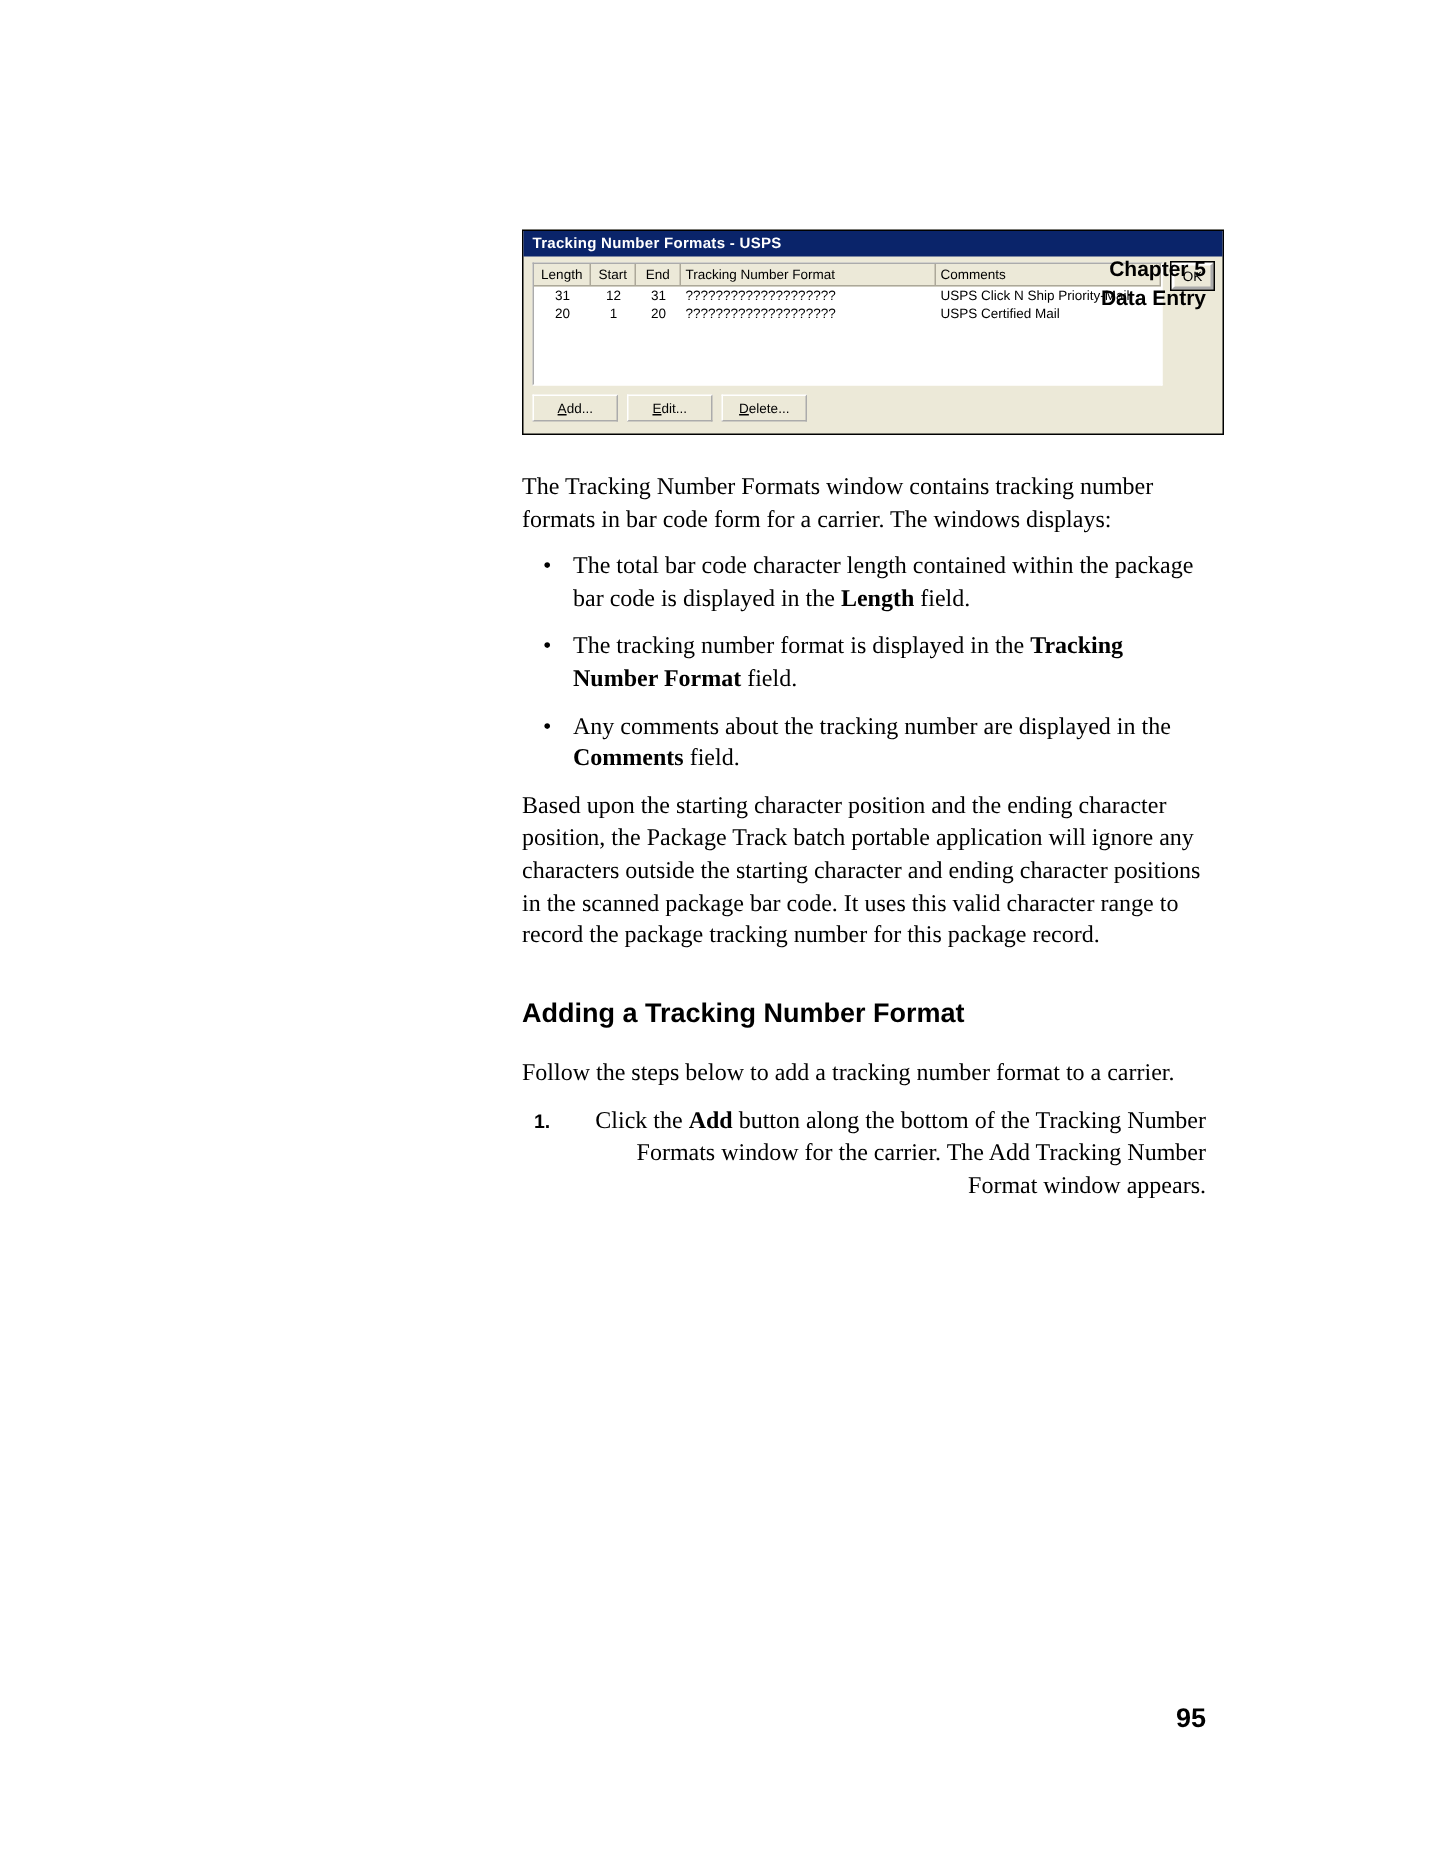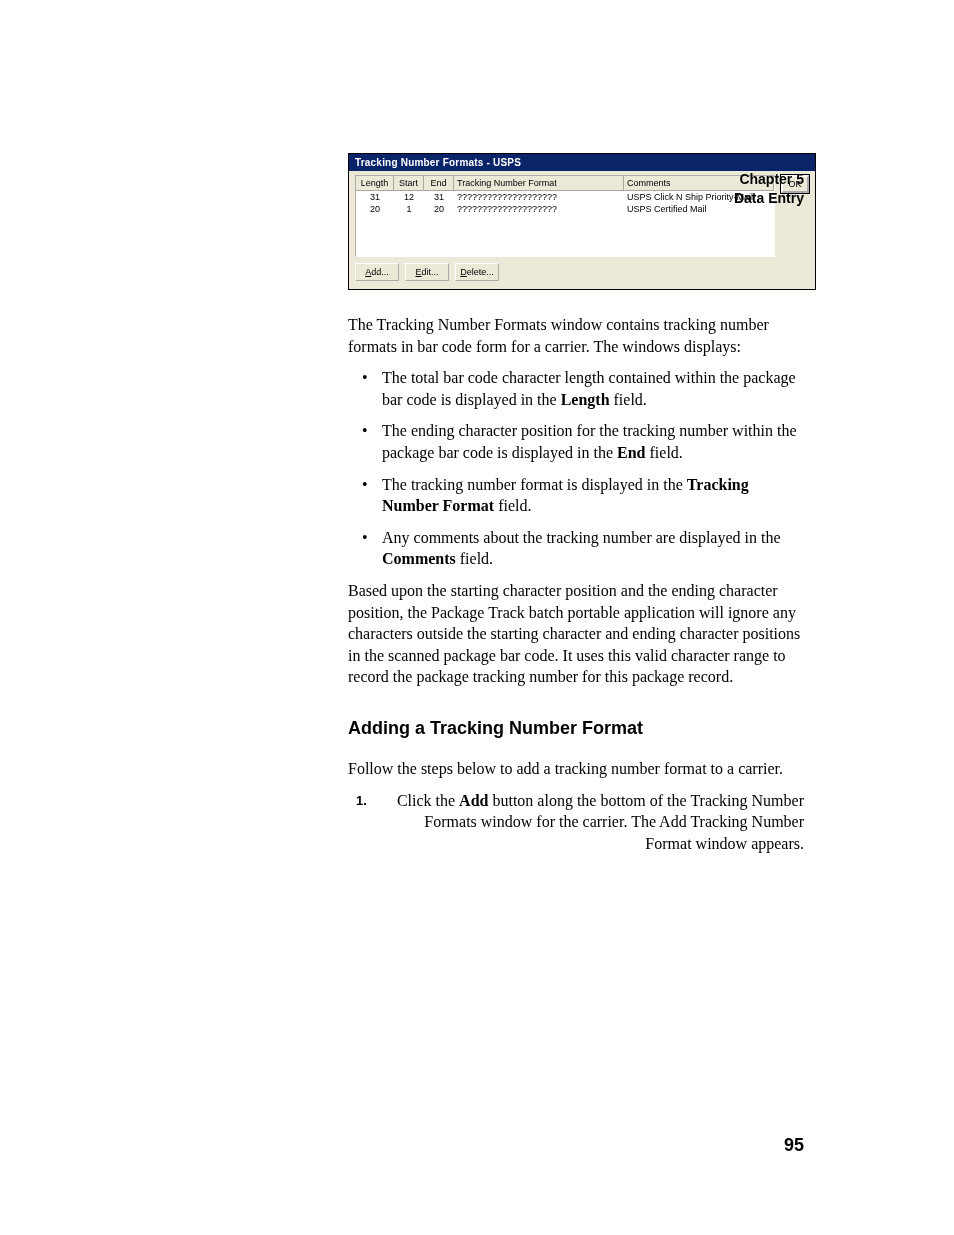--- a/index.html
+++ b/index.html
@@ -97,21 +97,21 @@
     text-align: center;
     line-height: 14px;
     box-sizing: border-box;
   }
   .btn-row {
     display: flex;
     gap: 6px;
     margin-top: 6px;
   }
   .btn {
-    width: 44px;
+    width: 57px;
     height: 18px;
     font-size: 9px;
     background: #ece9d8;
     border: 1px outset #fff;
     text-align: center;
     line-height: 16px;
     box-sizing: border-box;
   }
   .btn .ul { text-decoration: underline; }
   .body-text {
@@ -220,21 +220,20 @@
         <div class="btn"><span class="ul">D</span><span>elete...</span></div>
       </div>
     </div>
   </div>
 
   <div class="body-text">
     <p>The Tracking Number Formats window contains tracking number formats in bar code form for a carrier. The windows displays:</p>
 
     <ul class="bullets">
       <li><span> The total bar code character length contained within the package bar code is displayed in the </span><span class="b">Length</span><span> field.</span></li>
-      <li><span>The ending character position for the tracking number within the package bar code is displayed in the </span><span class="b">End</span><span> field.</span></li>
       <li><span>The tracking number format is displayed in the </span><span class="b">Tracking Number Format</span><span> field.</span></li>
       <li><span>Any comments about the tracking number are displayed in the </span><span class="b">Comments</span><span> field.</span></li>
     </ul>
 
     <p>Based upon the starting character position and the ending character position, the Package Track batch portable application will ignore any characters outside the starting character and ending character positions in the scanned package bar code. It uses this valid character range to record the package tracking number for this package record.</p>
 
     <h2 class="sec">Adding a Tracking Number Format</h2>
 
     <p>Follow the steps below to add a tracking number format to a carrier.</p>
 

